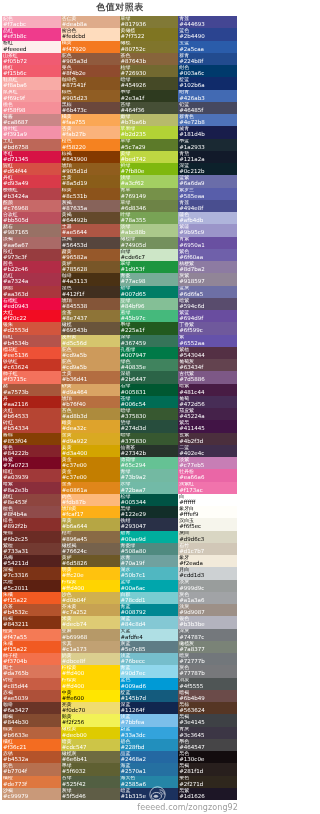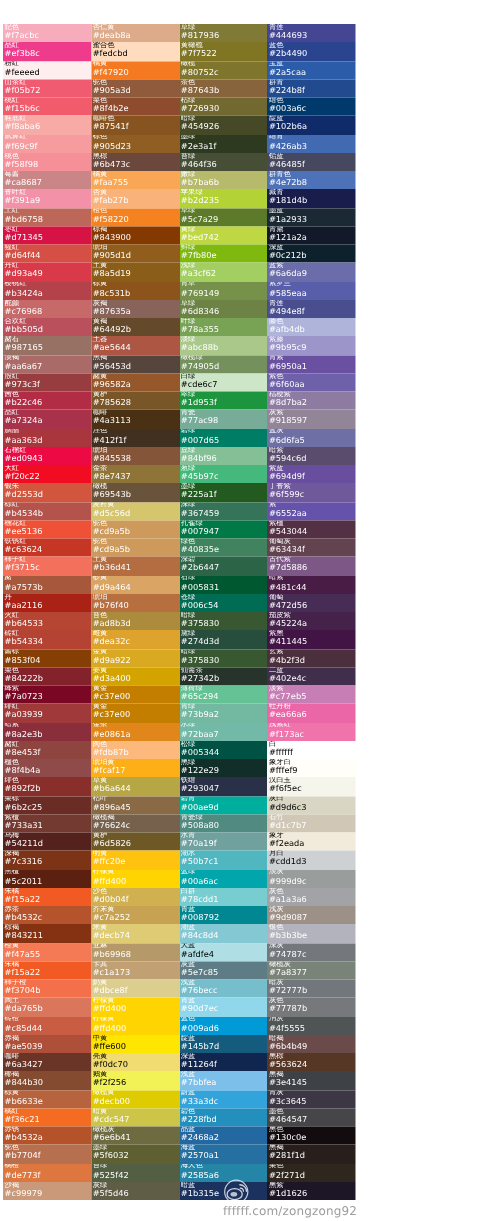--- a/index.html
+++ b/index.html
@@ -39,20 +39,21 @@
     font-size:8px;line-height:10px;color:#9d9d9d;
     font-family:"DejaVu Sans",sans-serif;letter-spacing:0.1px;
   }
   #wmlogo{position:absolute;right:74px;bottom:11px;width:17px;height:17px;}
 </style>
 </head>
 <body>
 
 <div id="page">
 
+  <div id="title">色值对照表</div>
 
   <div id="grid">
       <div class="col">
         <div class="cell" style="background: rgb(247, 172, 188); color: rgb(255, 255, 255);">
           <span class="cname">妃色</span>
           <span class="chex">#f7acbc</span>
         </div>
         <div class="cell" style="background: rgb(239, 59, 140); color: rgb(255, 255, 255);">
           <span class="cname">品红</span>
           <span class="chex">#ef3b8c</span>
@@ -1083,16 +1084,16 @@
     </div>
 
   <div id="wm">
     <svg id="wmlogo" viewBox="0 0 32 32">
       <circle cx="16" cy="16" r="14.5" fill="none" stroke="#ffffff" stroke-width="1.6" opacity="0.75"></circle>
       <ellipse cx="14" cy="19" rx="9.5" ry="6.8" fill="none" stroke="#ffffff" stroke-width="1.6" opacity="0.8"></ellipse>
       <ellipse cx="13" cy="19.2" rx="4.2" ry="2.9" fill="#ffffff" opacity="0.7"></ellipse>
       <path d="M20.5 7.2c4.6 0 8.3 3.7 8.3 8.3" fill="none" stroke="#ffffff" stroke-width="1.6" stroke-linecap="round" opacity="0.8"></path>
       <path d="M21 11.4c2.2 0 4 1.8 4 4" fill="none" stroke="#ffffff" stroke-width="1.5" stroke-linecap="round" opacity="0.8"></path>
     </svg>
-    <div id="wmtext">ffffff.com/zongzong92</div>
+    <div id="wmtext">feeeed.com/zongzong92</div>
   </div>
 
 </div>
 
 </body></html>

